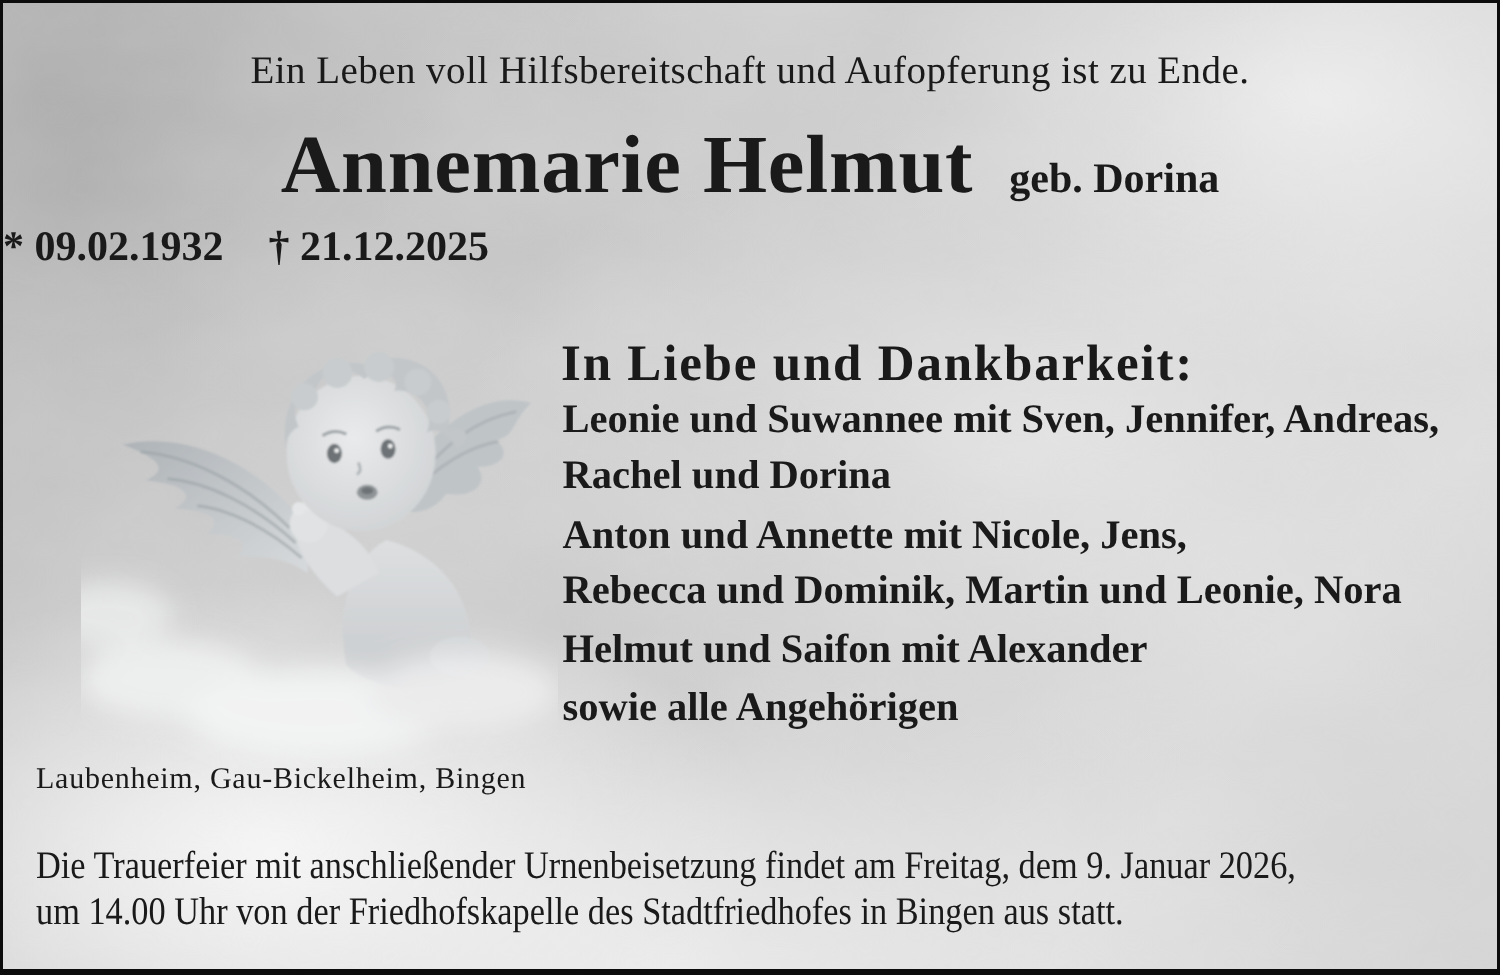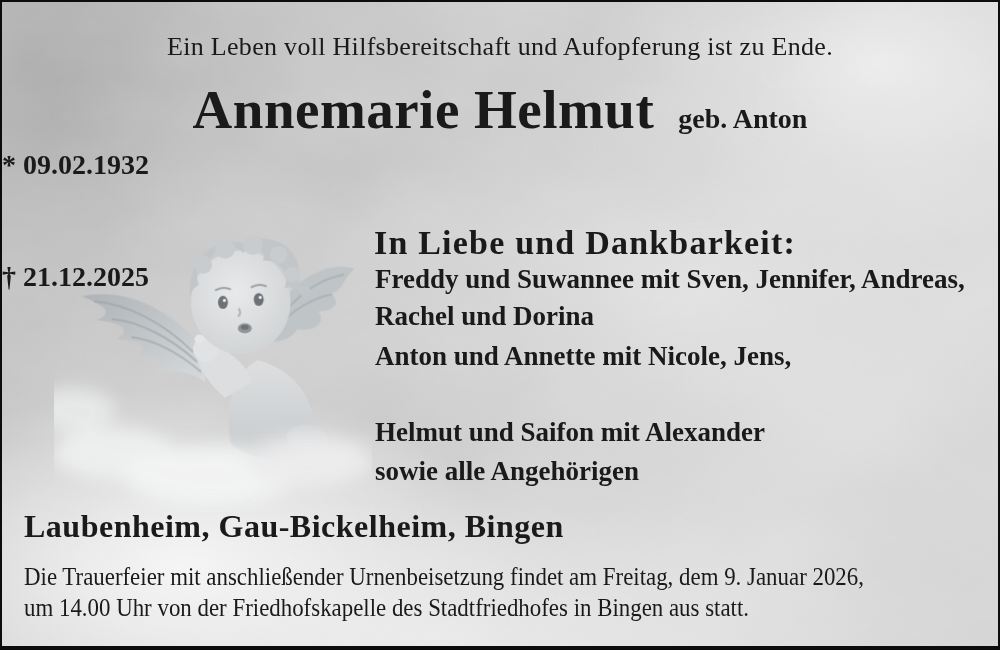--- a/index.html
+++ b/index.html
@@ -29,35 +29,35 @@
     text-align: center; font-size: 26px; letter-spacing: 0.3px;
   }
   .name-row {
     position: absolute; top: 76px; left: 0; right: 0;
     display: flex; justify-content: center; align-items: baseline; gap: 24px;
   }
   .deceased-name { font-size: 55px; font-weight: bold; letter-spacing: 0.5px; }
   .maiden-name { font-size: 28px; font-weight: bold; }
   .dates-row {
     position: absolute; top: 147px; left: 0; right: 0;
-    display: flex; justify-content: space-between; gap: 80px;
-    font-size: 28px; font-weight: bold; flex-direction: column;
+    display: flex; justify-content: flex-start; gap: 30px;
+    font-size: 28px; font-weight: bold;
   }
   .salutation {
     position: absolute; top: 222px; left: 372px;
     font-size: 34px; letter-spacing: 1.2px; font-weight: bold;
   }
   .mourner-block { position: absolute; left: 373px; font-size: 27px; font-weight: bold; line-height: 37px; white-space: nowrap; }
   .mourner-1 { top: 259px; }
   .mourner-2 { top: 336px; }
   .mourner-3 { top: 412px; }
   .mourner-4 { top: 451px; }
   .places-line {
     position: absolute; top: 506px; left: 22px;
-    font-size: 32px; letter-spacing: 0.5px; font-weight: bold;
+    font-size: 20px; letter-spacing: 0.5px;
   }
   .funeral-block {
     position: absolute; top: 560px; left: 22px;
     font-size: 26px; line-height: 30.5px; white-space: nowrap;
     transform: scaleX(0.88); transform-origin: 0 0;
   }
   .angel-figure { position: absolute; left: 52px; top: 200px; width: 318px; height: 310px; }
 </style>
 </head>
 <body>
@@ -140,37 +140,38 @@
         <ellipse cx="256" cy="260" rx="64" ry="26" fill="#ededee"></ellipse>
         <ellipse cx="18" cy="208" rx="44" ry="22" fill="#e9eaea"></ellipse>
       </g>
     </g>
   </svg>
 
   <div class="intro-line">Ein Leben voll Hilfsbereitschaft und Aufopferung ist zu Ende.</div>
 
   <div class="name-row">
     <span class="deceased-name">Annemarie Helmut</span>
-    <span class="maiden-name">geb. Anton</span>
+    <span class="maiden-name">geb. Dorina</span>
   </div>
 
   <div class="dates-row">
     <span>* 09.02.1932</span>
     <span>† 21.12.2025</span>
   </div>
 
   <div class="salutation">In Liebe und Dankbarkeit:</div>
 
   <div class="mourner-block mourner-1">
-    <div>Freddy und Suwannee mit Sven, Jennifer, Andreas,</div>
+    <div>Leonie und Suwannee mit Sven, Jennifer, Andreas,</div>
     <div>Rachel und Dorina</div>
   </div>
 
   <div class="mourner-block mourner-2">
     <div>Anton und Annette mit Nicole, Jens,</div>
+    <div>Rebecca und Dominik, Martin und Leonie, Nora</div>
   </div>
 
   <div class="mourner-block mourner-3">
     <div>Helmut und Saifon mit Alexander</div>
   </div>
 
   <div class="mourner-block mourner-4">
     <div>sowie alle Angehörigen</div>
   </div>
 

